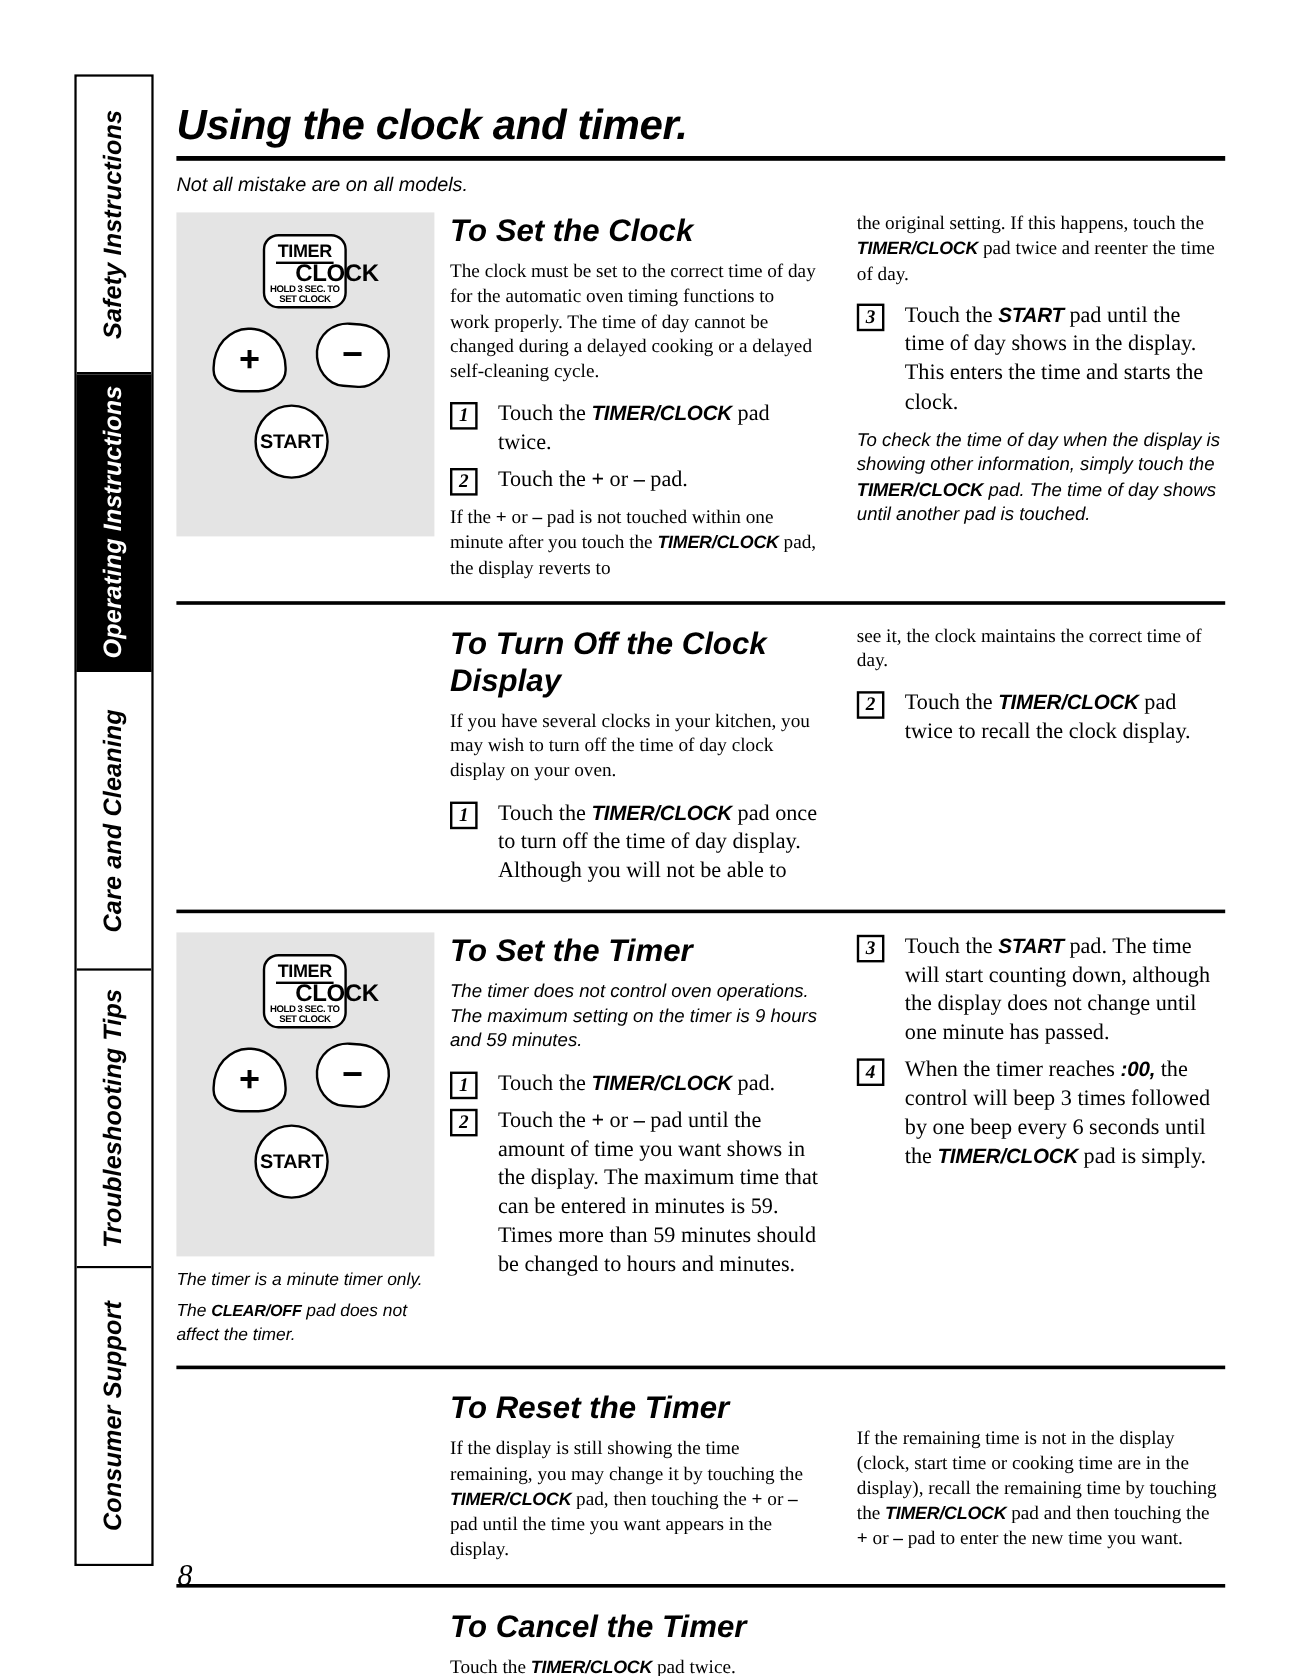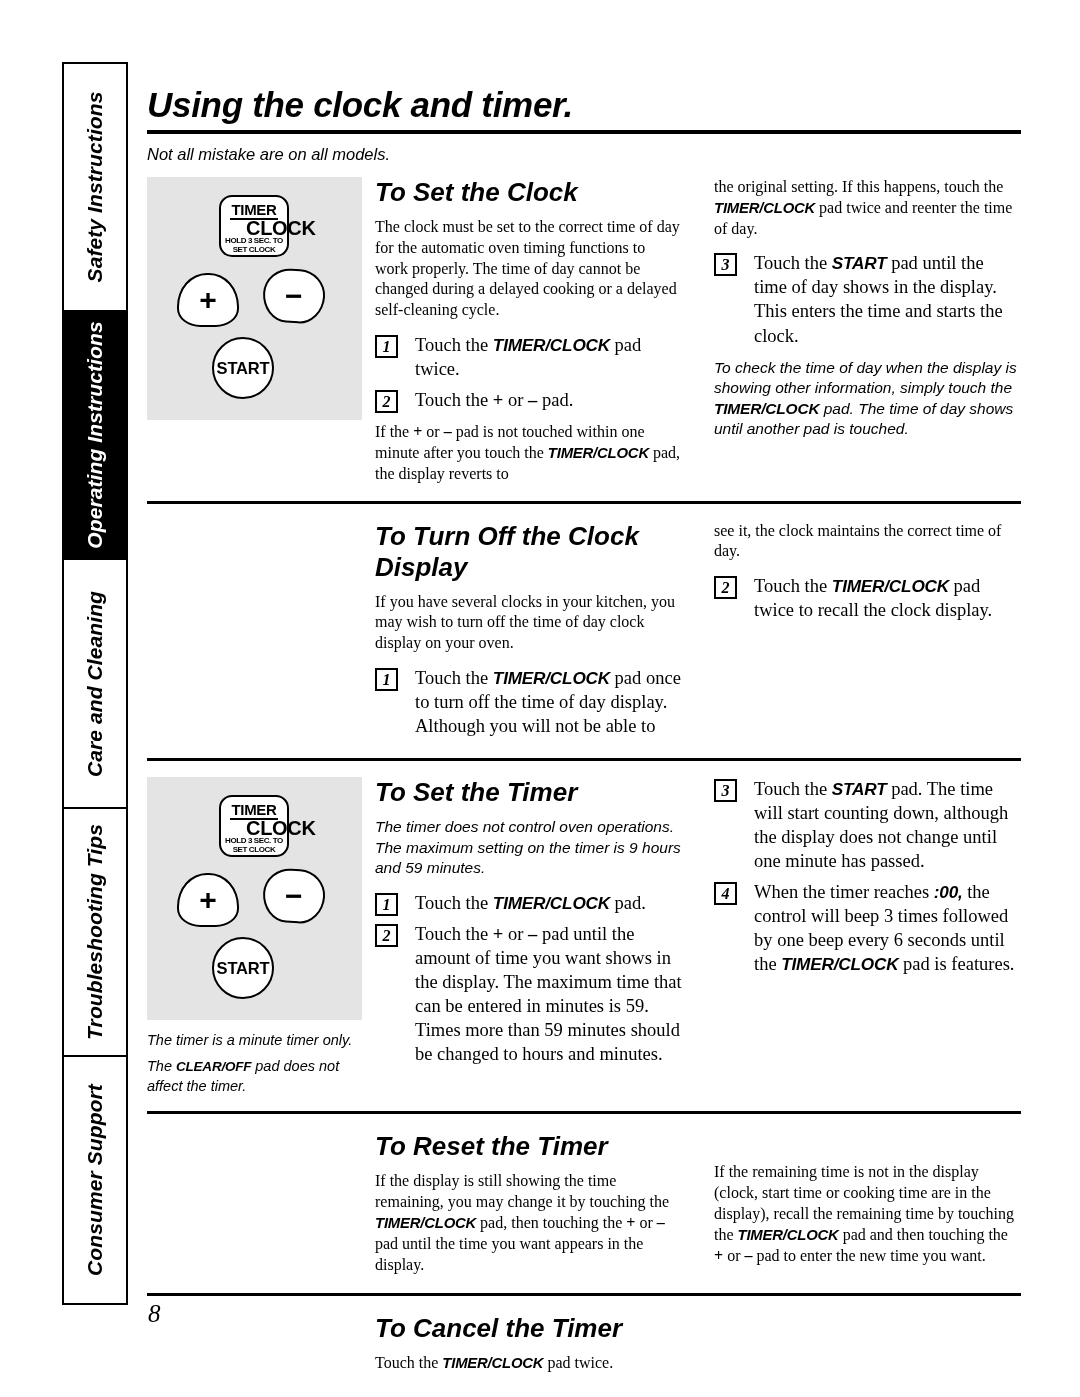--- a/index.html
+++ b/index.html
@@ -153,21 +153,21 @@
     font-weight: bold;
     font-size: 16px;
     line-height: 20px;
     text-align: center;
   }
 
   
   .panel {
     background: #e4e4e4;
     width: 215px;
-    height: 243px;
+    height: 270px;
     position: relative;
   }
   .pad-timer {
     position: absolute;
     left: 72px;
     top: 18px;
     width: 70px;
     height: 62px;
     border: 2.5px solid #000;
     border-radius: 13px;
@@ -414,21 +414,21 @@
         </div>
 
         <div class="col right">
           <ol class="steps">
             <li>
               <span class="num">3</span>
               <span>Touch the </span><span class="pad">START</span><span> pad. The time will start counting down, although the display does not change until one minute has passed.</span>
             </li>
             <li>
               <span class="num">4</span>
-              <span>When the timer reaches </span><span class="pad">:00,</span><span> the control will beep 3 times followed by one beep every 6 seconds until the </span><span class="pad">TIMER/CLOCK</span><span> pad is features.</span>
+              <span>When the timer reaches </span><span class="pad">:00,</span><span> the control will beep 3 times followed by one beep every 6 seconds until the </span><span class="pad">TIMER/CLOCK</span><span> pad is simply.</span>
             </li>
           </ol>
         </div>
       </div>
     </div>
   </div>
 
   <div class="rule" style="margin-top:8px;"></div>
   <div class="section" style="margin-top:17px;">
     <div class="section-body">

